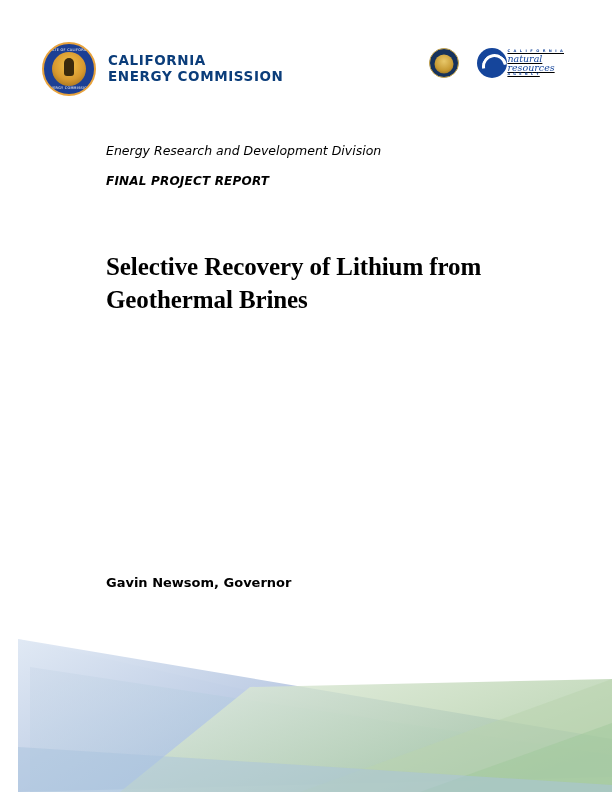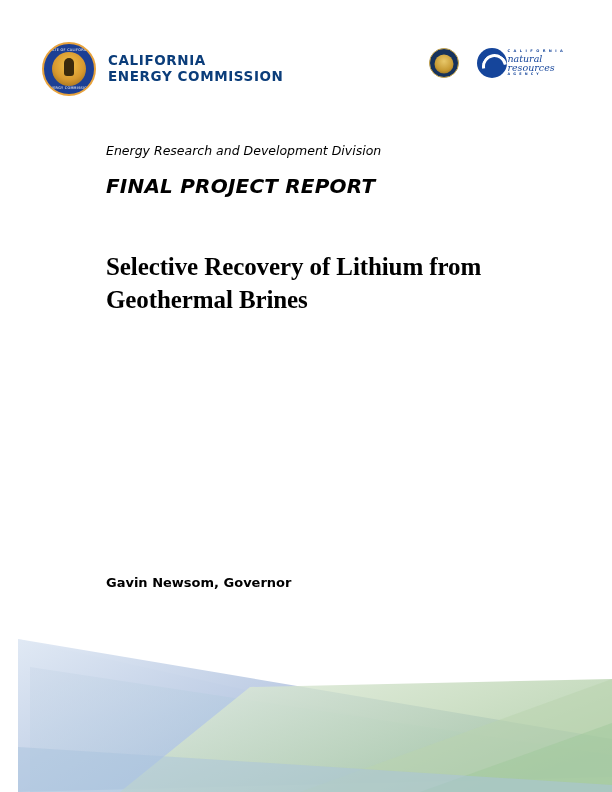--- a/index.html
+++ b/index.html
@@ -146,20 +146,21 @@
     width: 19px;
     height: 19px;
     border-radius: 50%;
     border: 3px solid #ffffff;
     border-right-color: transparent;
     border-bottom-color: transparent;
     transform: rotate(35deg);
   }
   .cnra-text {
     line-height: 1.05;
+    text-decoration: underline;
   }
   .cnra-text .t-small {
     font-size: 3.6px;
     letter-spacing: 1.1px;
     color: #15459b;
     font-weight: bold;
   }
   .cnra-text .t-script {
     font-family: "DejaVu Serif", serif;
     font-style: italic;
@@ -184,21 +185,21 @@
   }
 
   .division {
     font-size: 12.5px;
     color: #000000;
     margin: 0 0 16px 0;
     font-family: "DejaVu Sans", sans-serif;
   }
 
   .report-type {
-    font-size: 20px;
+    font-size: 12px;
     font-weight: bold;
     margin: 0;
     letter-spacing: 0.2px;
   }
 
   .title {
     position: absolute;
     left: 106px;
     top: 250px;
     width: 400px;

